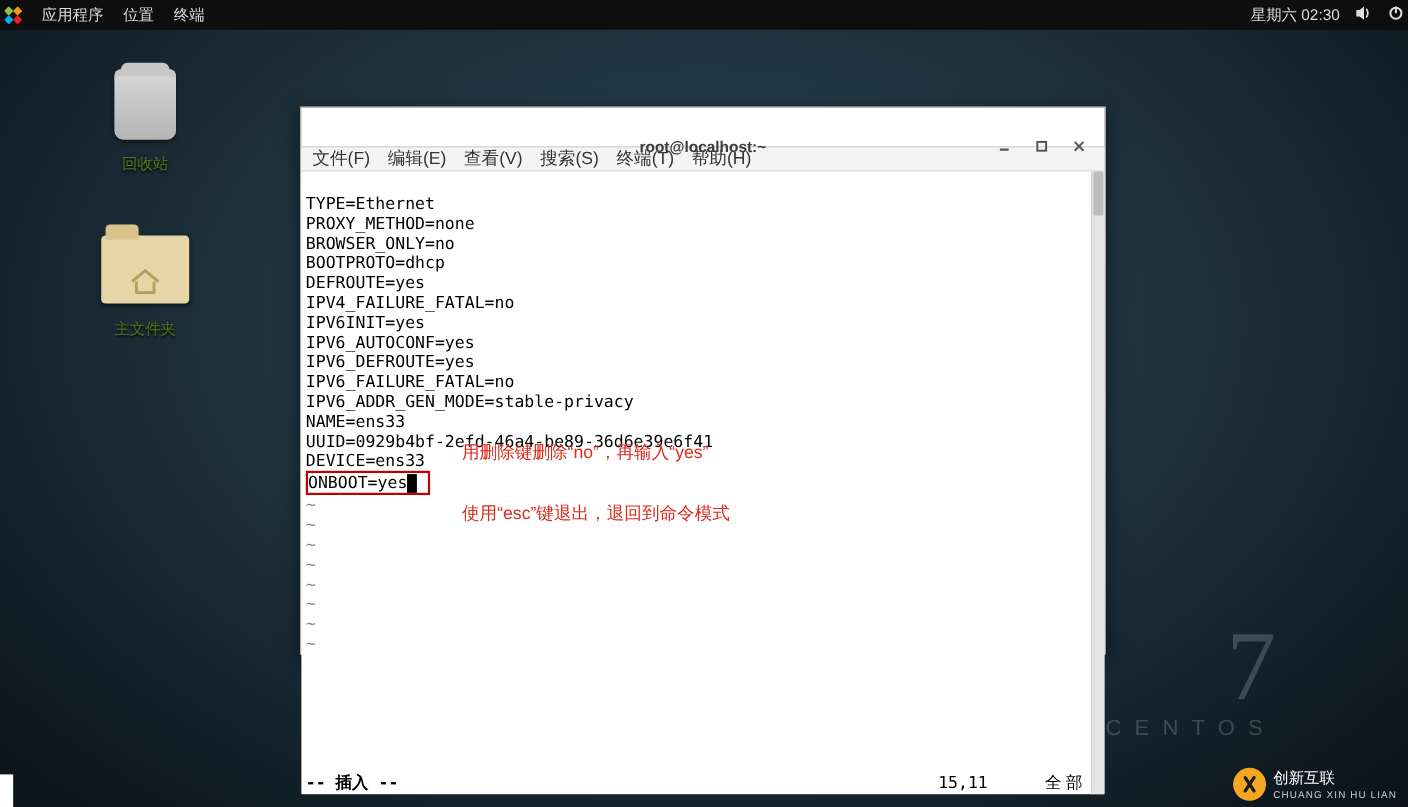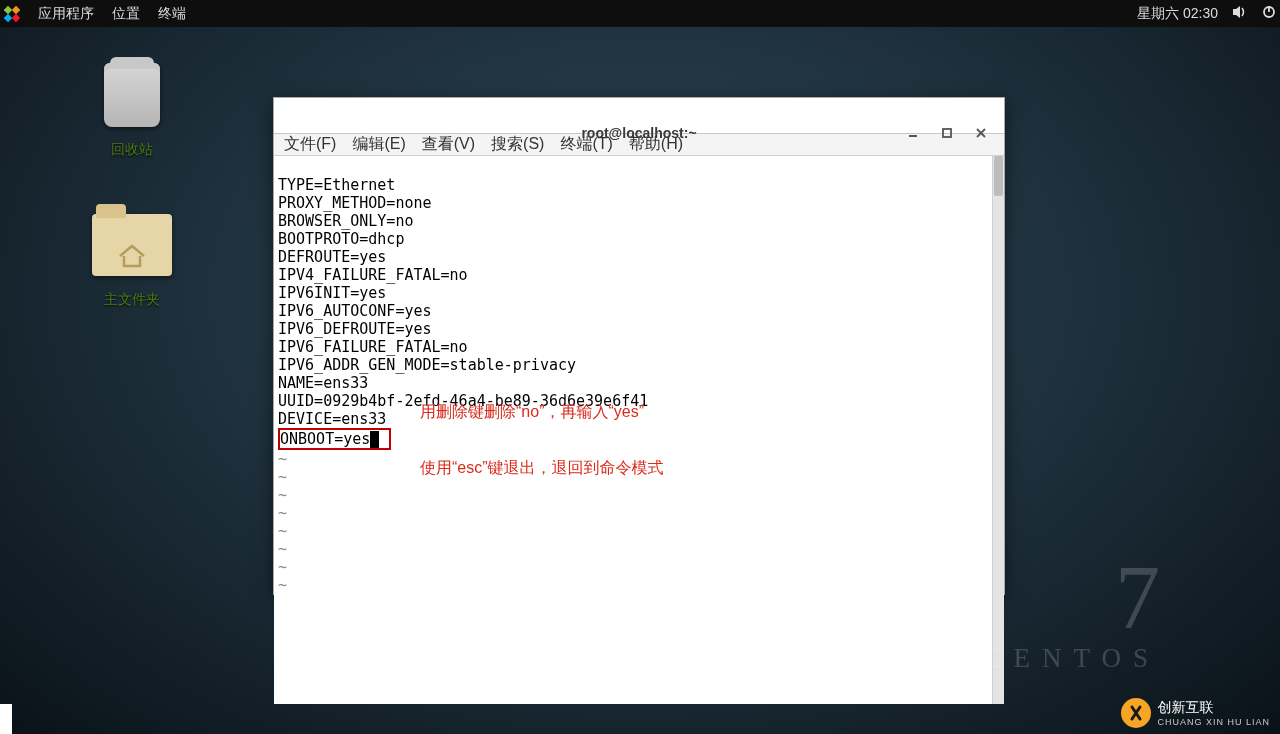--- a/index.html
+++ b/index.html
@@ -112,21 +112,21 @@
     position:absolute; color:#da2a1c; font-size:16px; font-family: "Microsoft YaHei","PingFang SC",sans-serif;
     text-shadow: 0 0 1px rgba(255,255,255,.4);
   }
 
   
   .centos-brand {
     position:absolute; right:120px; bottom:60px; text-align:right; color:rgba(255,255,255,.18);
     font-family: Georgia,serif;
   }
   .centos-brand .seven { font-size:90px; line-height:1; font-weight:300; }
-  .centos-brand .centos { font-size:27px; letter-spacing:12px; font-family: Liberation Serif, serif; }
+  .centos-brand .centos { font-size:20px; letter-spacing:12px; font-family: Liberation Sans, sans-serif; }
 
   .watermark {
     position:absolute; right:10px; bottom:6px; display:flex; align-items:center; gap:6px;
     color:#fff; font-size:14px;
   }
   .watermark .cx {
     width:30px; height:30px; border-radius:50%; background:#f5a623;
     display:flex; align-items:center; justify-content:center; color:#1a1a1a; font-weight:700;
   }
   .watermark .txt .cn { font-size:14px; }
@@ -233,20 +233,25 @@
 <span>DEVICE=ens33</span>
 <span class="boxed"><span>ONBOOT=yes</span><span class="vim-cursor"></span></span>
 <span class="tilde">~</span>
 <span class="tilde">~</span>
 <span class="tilde">~</span>
 <span class="tilde">~</span>
 <span class="tilde">~</span>
 <span class="tilde">~</span>
 <span class="tilde">~</span>
 <span class="tilde">~</span>
+    <div class="status-line">
+      <span class="mode">-- 插入 --</span>
+      <span class="pos">15,11</span>
+      <span class="pct">全部</span>
+    </div>
     <div class="scrollbar">
       <div class="scrollbar-thumb"></div>
     </div>
 
     
     <div class="anno" style="left:146px; top:247px;">用删除键删除“no”，再输入“yes”</div>
     <div class="anno" style="left:146px; top:303px;">使用“esc”键退出，退回到命令模式</div>
   </div>
 </div>
 

